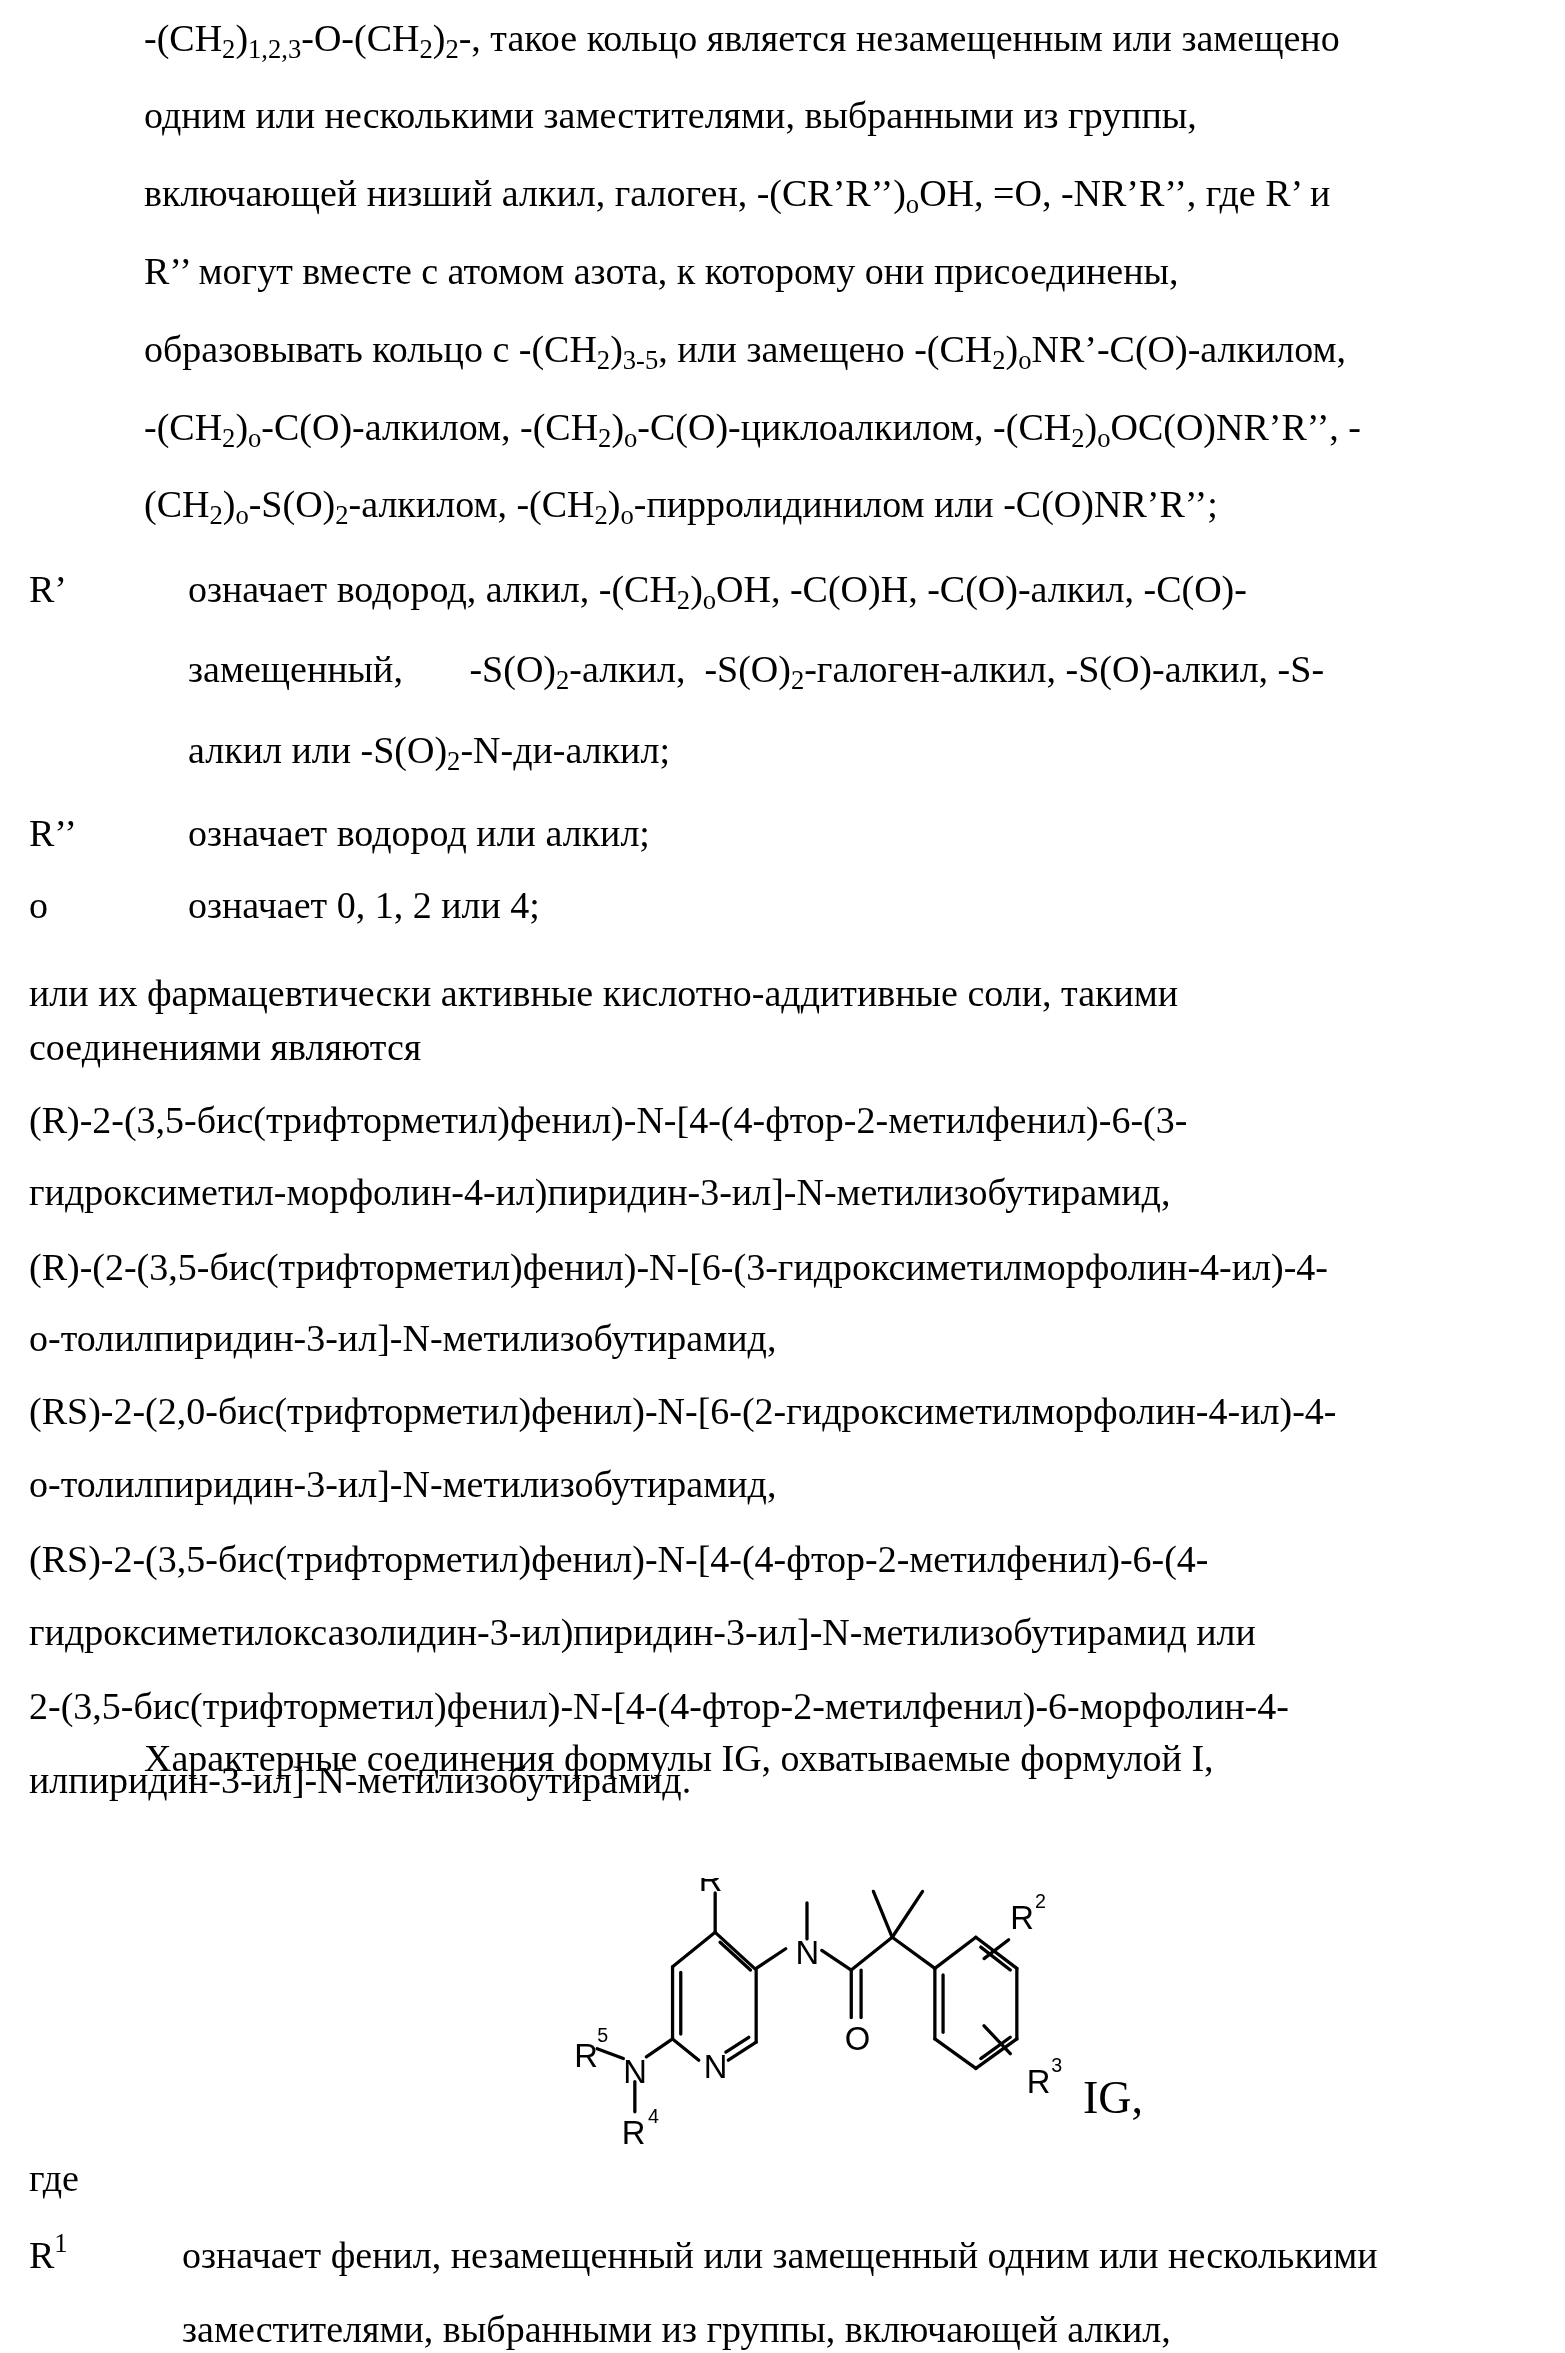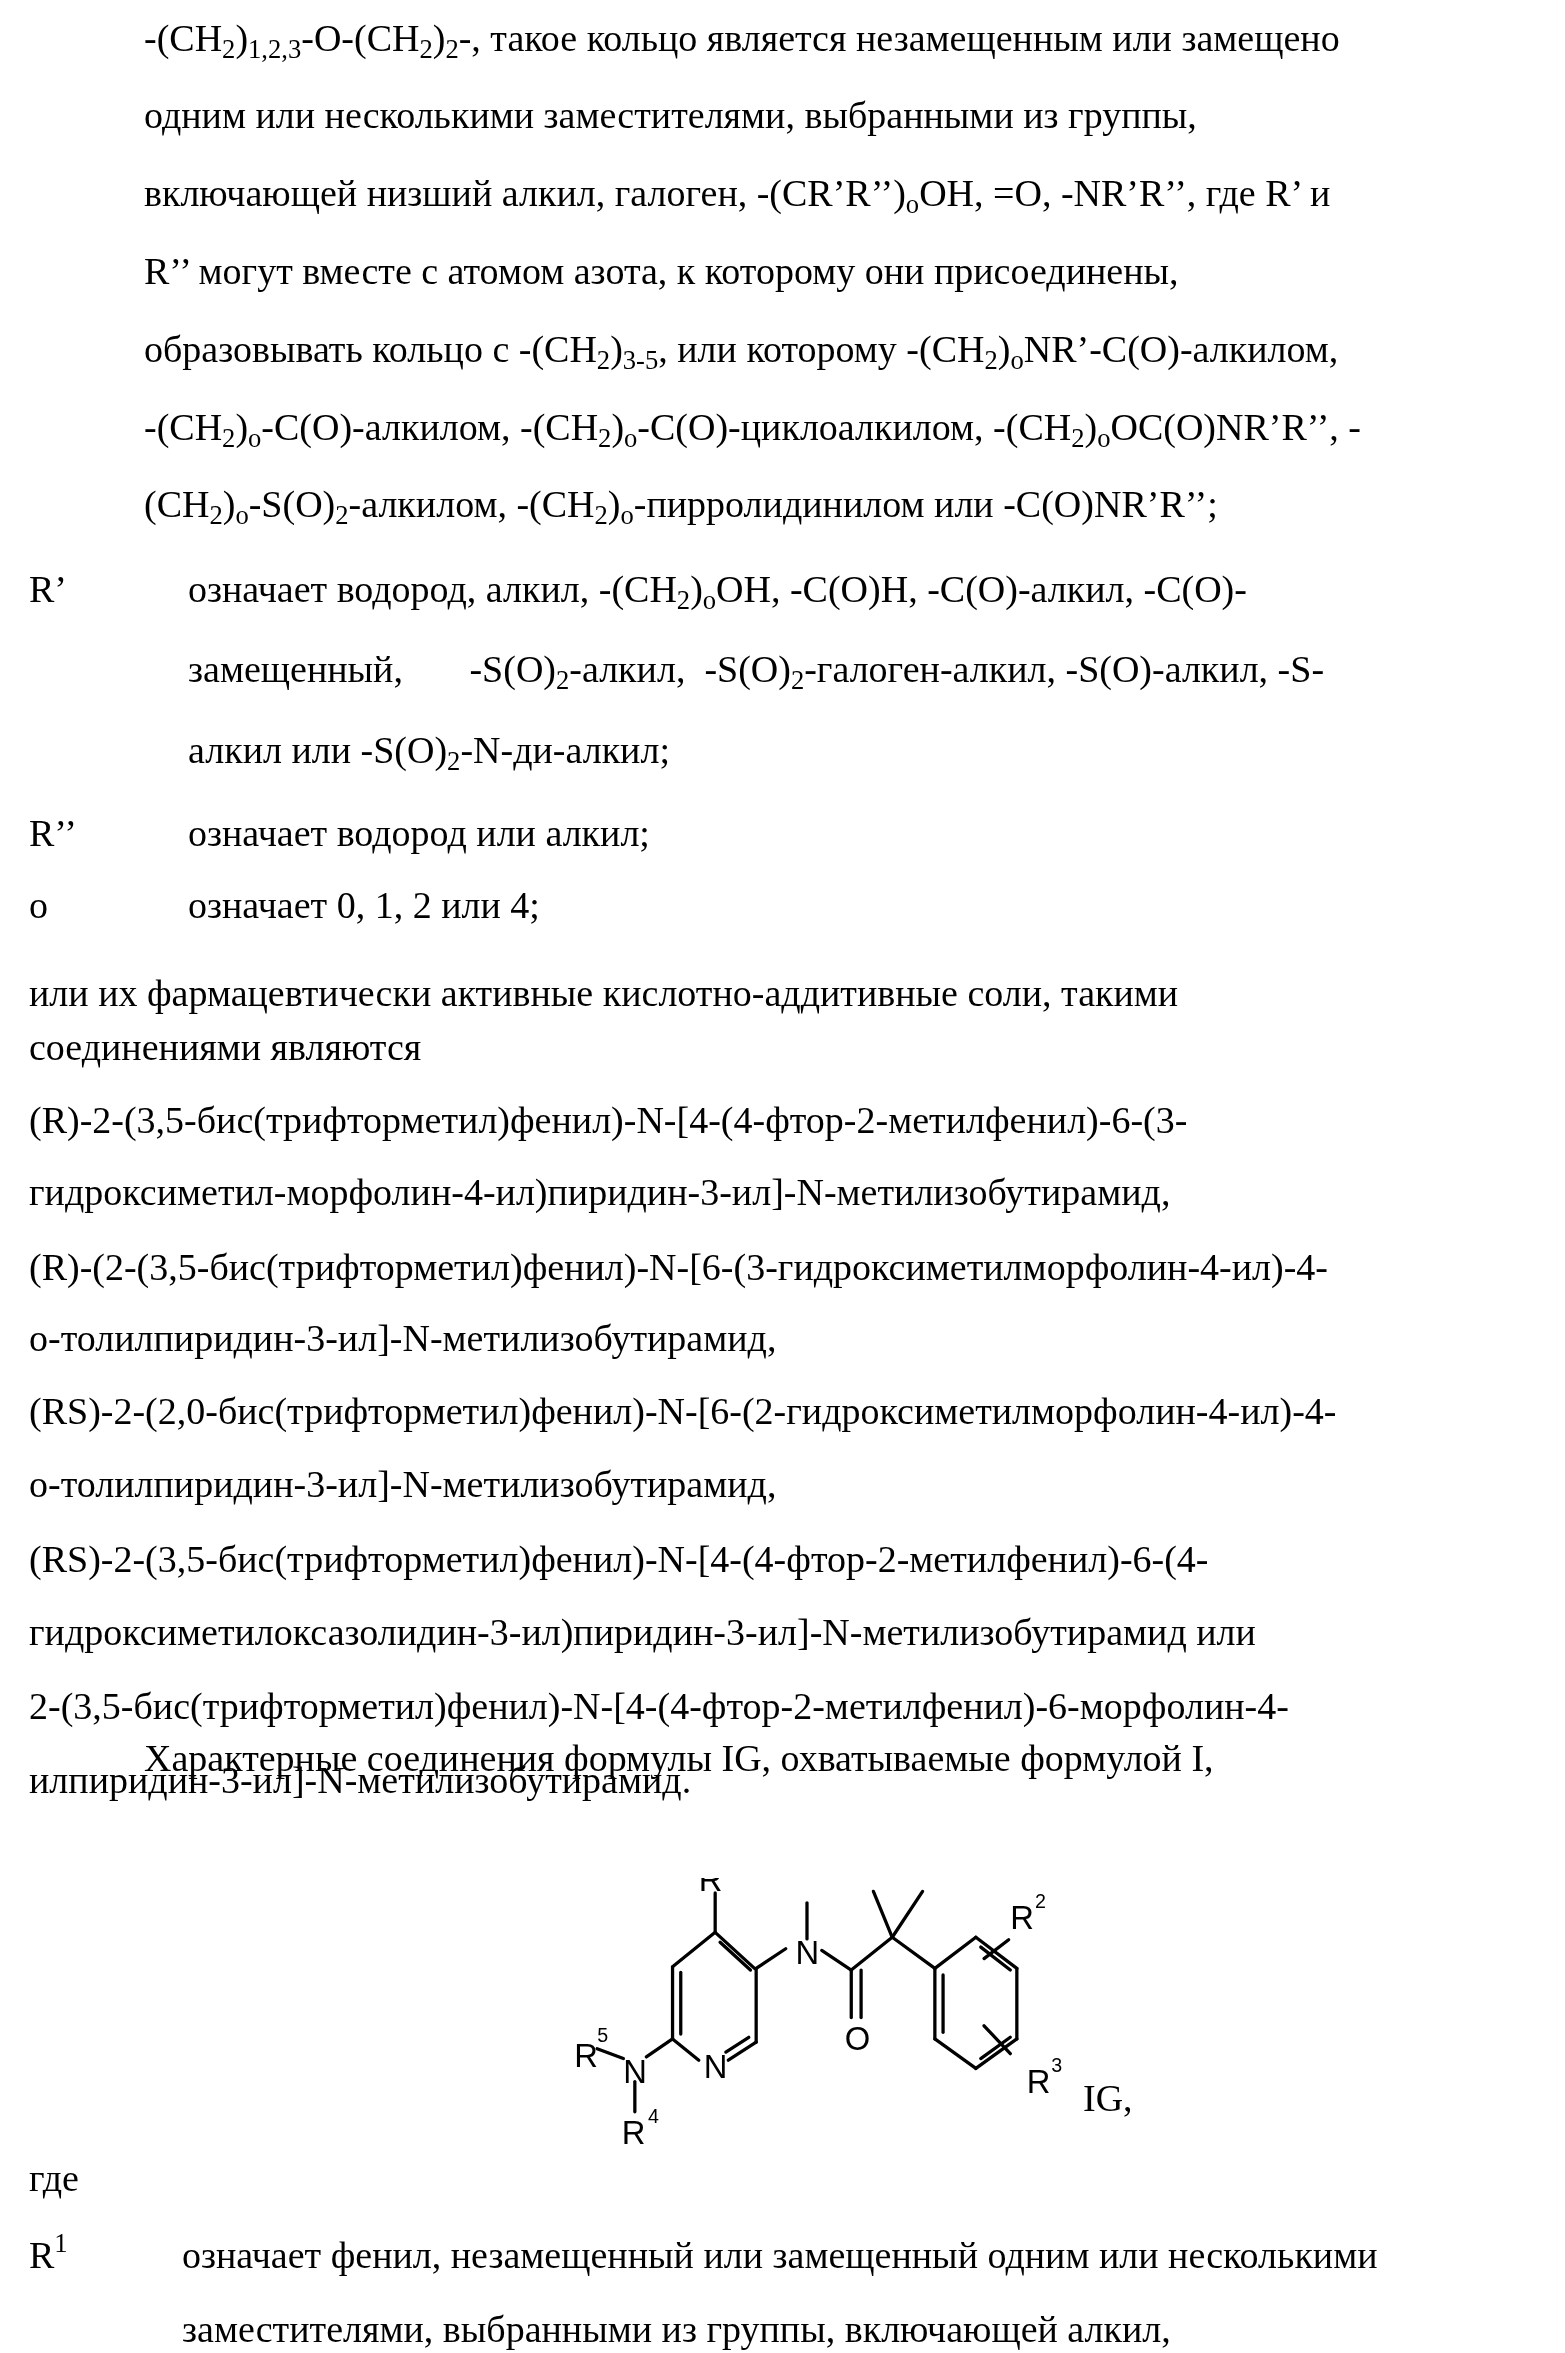--- a/index.html
+++ b/index.html
@@ -9,34 +9,34 @@
           transform-origin:left top; }
   .ind { left:144px; }
   .lft { left:29px; }
   .def { left:152px;margin-left:36px; }
   .par { left:176px; }
   sub { font-size:0.7em; vertical-align:-0.28em; line-height:0; }
   sup { font-size:0.7em; vertical-align:0.6em; line-height:0; }
   .label { position:absolute; left:29px; font-size:38px; line-height:46px; white-space:nowrap; }
   .struct { position:absolute; left:525px; top:1878px; width:623px; height:271px; }
   .struct text { font-family:"Liberation Sans", "DejaVu Sans", sans-serif; }
-  .ig { position:absolute; left:1083px; top:2075px; font-size:38px; line-height:46px;text-align:right; }
+  .ig { position:absolute; left:1083px; top:2075px; font-size:46px; line-height:46px;text-align:right; }
 </style>
 </head>
 <body>
 
 <div class="line ind" style="top:14.8px"><span>-(CH</span><sub>2</sub><span>)</span><sub>1,2,3</sub><span>-O-(CH</span><sub>2</sub><span>)</span><sub>2</sub><span>-, такое кольцо является незамещенным или замещено</span></div>
 
 <div class="line ind" style="top:92px">одним или несколькими заместителями, выбранными из группы,</div>
 
 <div class="line ind" style="top:170px"><span>включающей низший алкил, галоген, -(CR’R’’)</span><sub>o</sub><span>OH, =O, -NR’R’’, где R’ и</span></div>
 
 <div class="line ind" style="top:248px">R’’ могут вместе с атомом азота, к которому они присоединены,</div>
 
-<div class="line ind" style="top:326px"><span>образовывать кольцо с -(CH</span><sub>2</sub><span>)</span><sub>3-5</sub><span>, или которому -(CH</span><sub>2</sub><span>)</span><sub>o</sub><span>NR’-C(O)-алкилом,</span></div>
+<div class="line ind" style="top:326px"><span>образовывать кольцо с -(CH</span><sub>2</sub><span>)</span><sub>3-5</sub><span>, или замещено -(CH</span><sub>2</sub><span>)</span><sub>o</sub><span>NR’-C(O)-алкилом,</span></div>
 
 <div class="line ind" style="top:404px"><span>-(CH</span><sub>2</sub><span>)</span><sub>o</sub><span>-C(O)-алкилом, -(CH</span><sub>2</sub><span>)</span><sub>o</sub><span>-C(O)-циклоалкилом, -(CH</span><sub>2</sub><span>)</span><sub>o</sub><span>OC(O)NR’R’’, -</span></div>
 
 <div class="line ind" style="top:481px"><span>(CH</span><sub>2</sub><span>)</span><sub>o</sub><span>-S(O)</span><sub>2</sub><span>-алкилом,  -(CH</span><sub>2</sub><span>)</span><sub>o</sub><span>-пирролидинилом  или -C(O)NR’R’’;</span></div>
 
 <div class="label" style="top:566px">R’</div>
 <div class="line def" style="top:566px"><span>означает водород, алкил, -(CH</span><sub>2</sub><span>)</span><sub>o</sub><span>OH, -C(O)H, -C(O)-алкил, -C(O)-</span></div>
 <div class="line def" style="top:646px"><span style="white-space:pre">замещенный,       -S(O)</span><sub>2</sub><span style="white-space:pre">-алкил,  -S(O)</span><sub>2</sub><span>-галоген-алкил, -S(O)-алкил, -S-</span></div>
 <div class="line def" style="top:727px"><span>алкил или -S(O)</span><sub>2</sub><span>-N-ди-алкил;</span></div>
 

